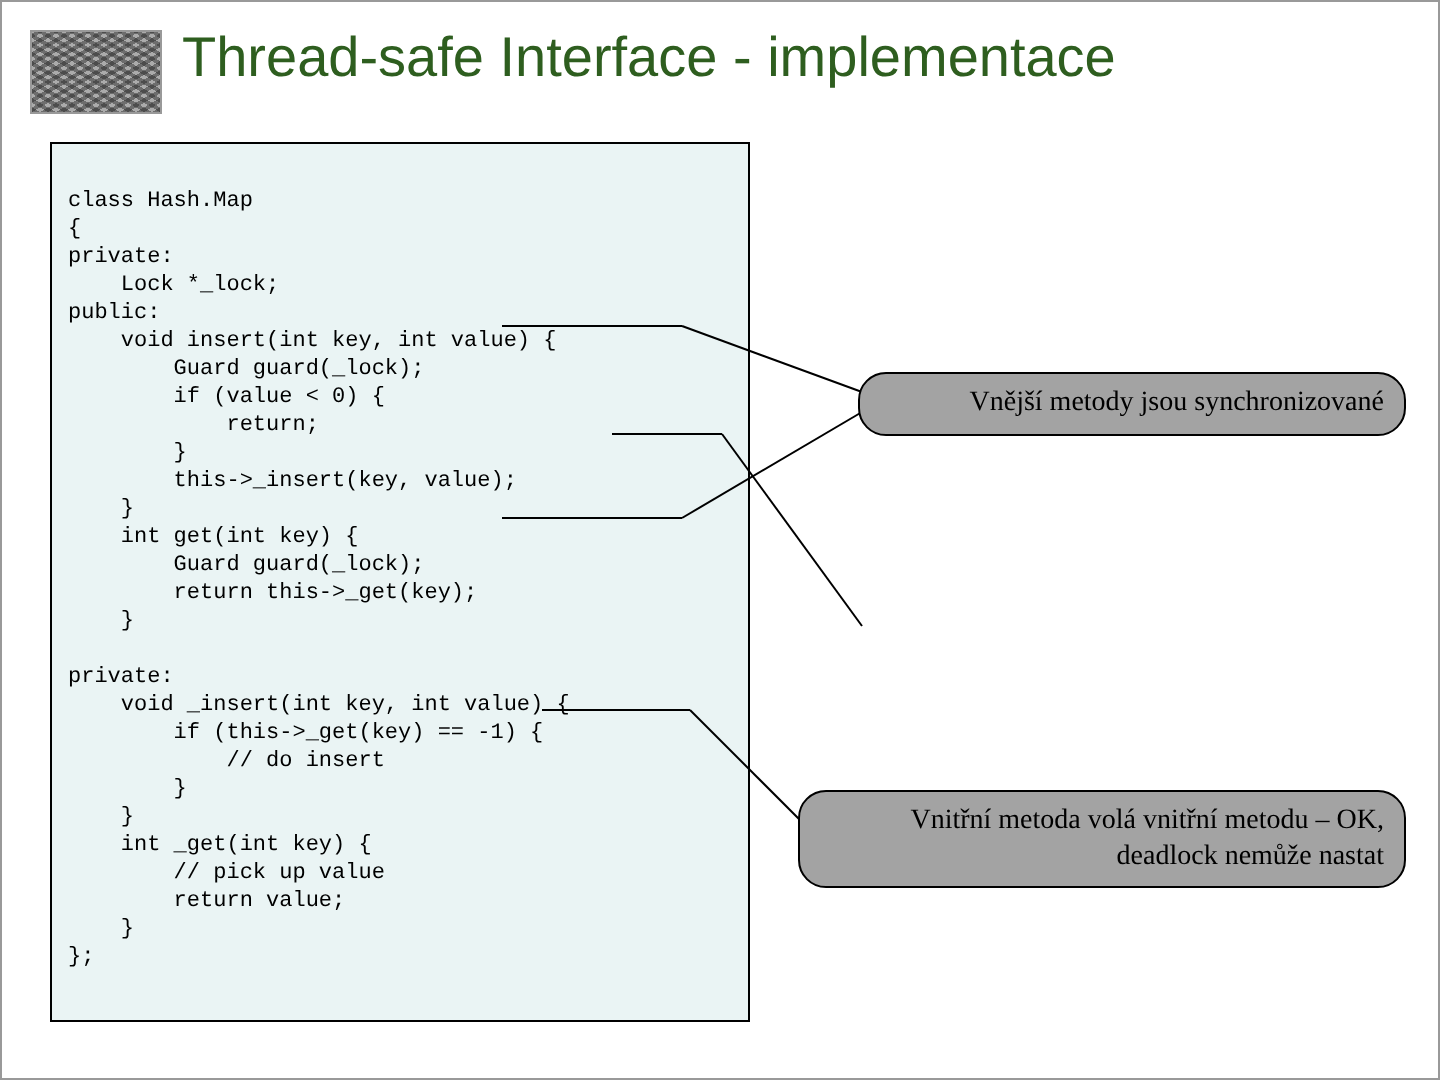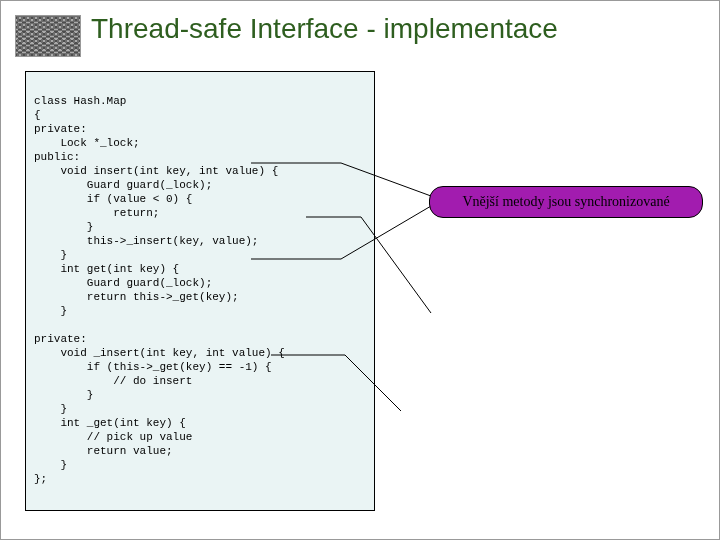--- a/index.html
+++ b/index.html
@@ -51,26 +51,26 @@
     box-sizing: border-box;
     padding: 22px 8px;
     font-family: "Courier New", monospace;
     font-size: 11px;
     line-height: 14px;
     white-space: pre;
     color: #000;
   }
   .callout {
     position: absolute;
-    background: #a21caf;
+    background: #a3a3a3;
     border: 1px solid #000;
     border-radius: 14px;
     font-size: 14px;
     padding: 6px 10px;
-    text-align: center;
+    text-align: right;
     line-height: 1.25;
     font-family: "Times New Roman", serif;
   }
   .c1 { left: 428px; top: 185px; width: 252px; }
   .c2 { left: 428px; top: 300px; width: 252px; }
   .c3 { left: 398px; top: 394px; width: 282px; }
   svg.connectors {
     position: absolute;
     left: 0; top: 0;
     width: 720px; height: 540px;
@@ -120,14 +120,16 @@
     <line x1="340" y1="162" x2="430" y2="195" stroke="#000" stroke-width="1"></line>
     <line x1="250" y1="258" x2="340" y2="258" stroke="#000" stroke-width="1"></line>
     <line x1="340" y1="258" x2="430" y2="205" stroke="#000" stroke-width="1"></line>
     <line x1="305" y1="216" x2="360" y2="216" stroke="#000" stroke-width="1"></line>
     <line x1="360" y1="216" x2="430" y2="312" stroke="#000" stroke-width="1"></line>
     <line x1="270" y1="354" x2="344" y2="354" stroke="#000" stroke-width="1"></line>
     <line x1="344" y1="354" x2="400" y2="410" stroke="#000" stroke-width="1"></line>
   </svg>
 
   <div class="callout c1">Vnější metody jsou synchronizované</div>
+  <div class="callout c3">Vnitřní metoda volá vnitřní metodu – OK,
+deadlock nemůže nastat</div>
 
 </div>
 
 </body></html>

